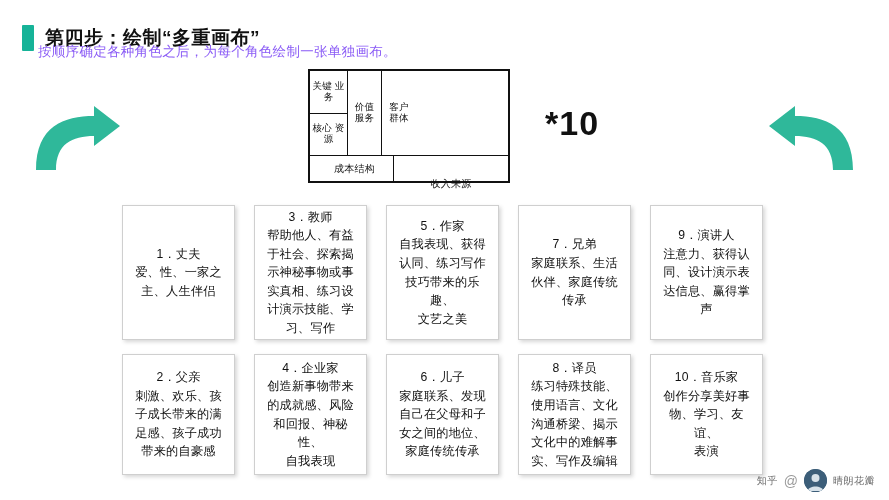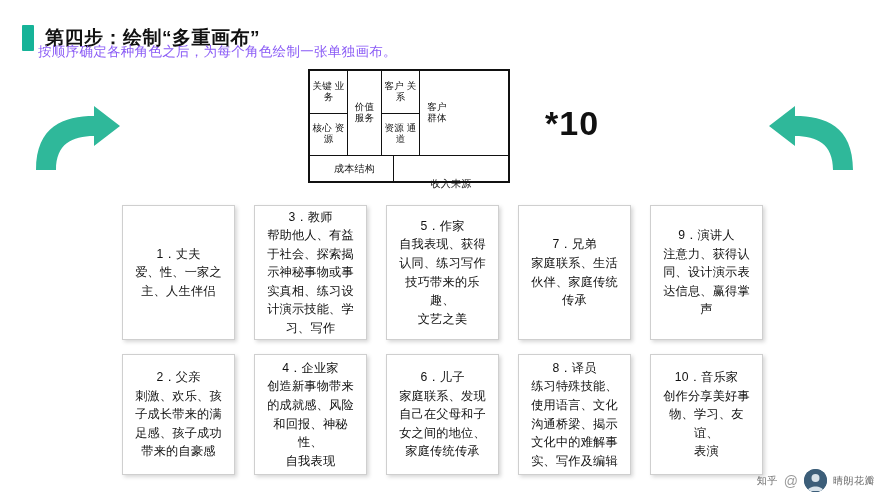--- a/index.html
+++ b/index.html
@@ -124,26 +124,20 @@
       <div class="bmc-col w2">
         <div class="bmc-cell split-top">关键
 业务</div>
         <div class="bmc-cell">核心
 资源</div>
       </div>
       <div class="bmc-col w3">
         <div class="bmc-cell">价值
 服务</div>
       </div>
-      <div class="bmc-col w4">
-        <div class="bmc-cell split-top">客户
-关系</div>
-        <div class="bmc-cell">资源
-通道</div>
-      </div>
       <div class="bmc-col w5">
         <div class="bmc-cell">客户
 群体</div>
       </div>
     </div>
     <div class="bmc-bottom">
       <div class="bcell bb1">成本结构</div>
       <div class="bcell bb2">收入来源</div>
     </div>
   </div>

